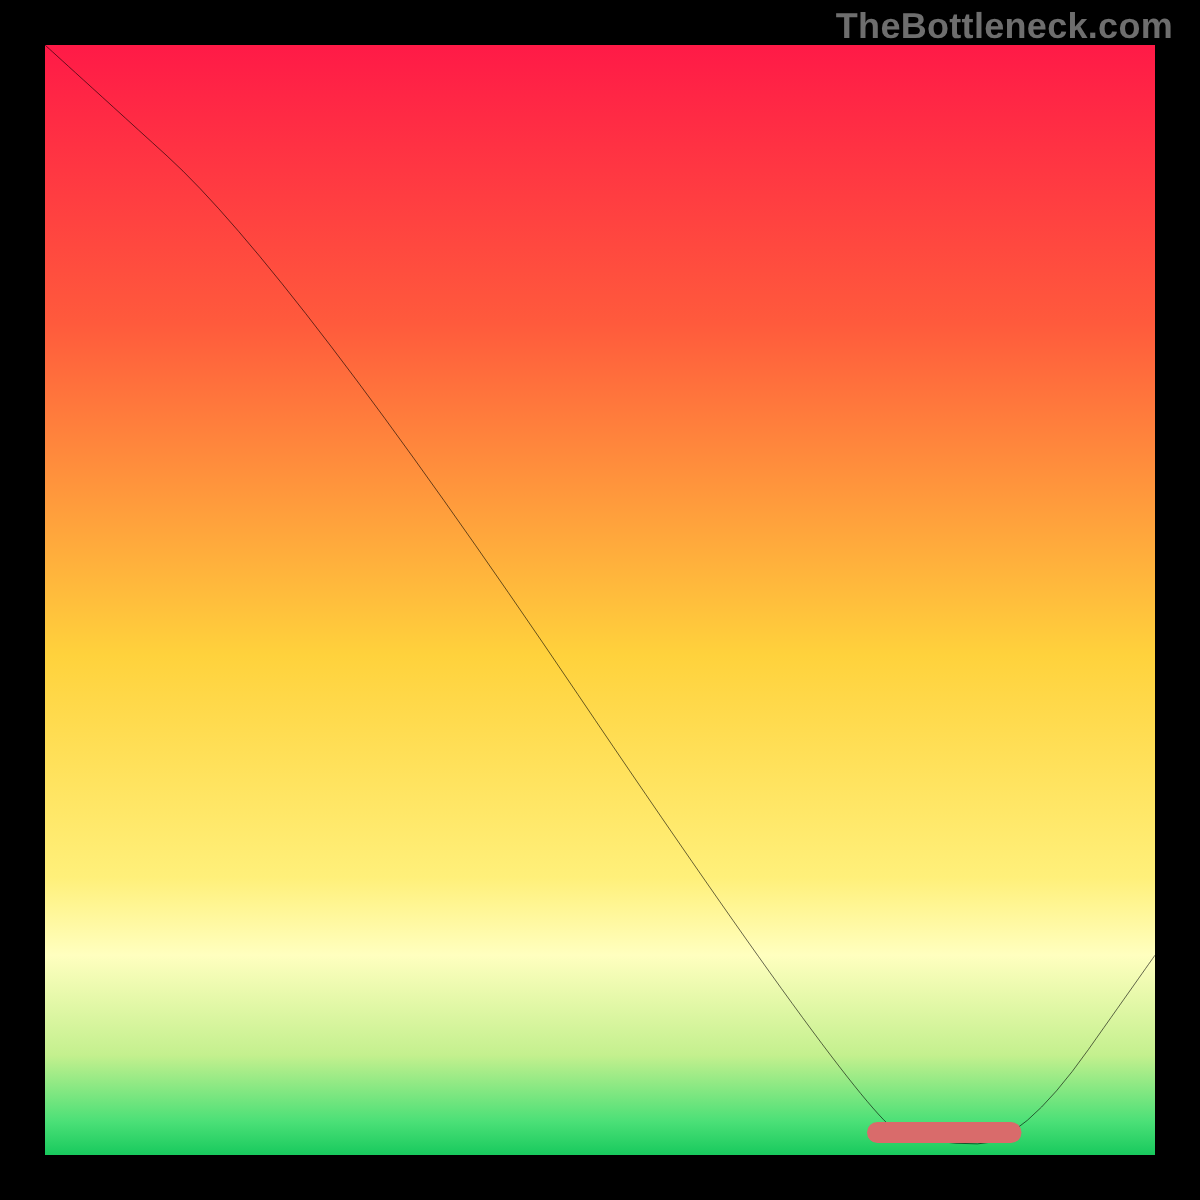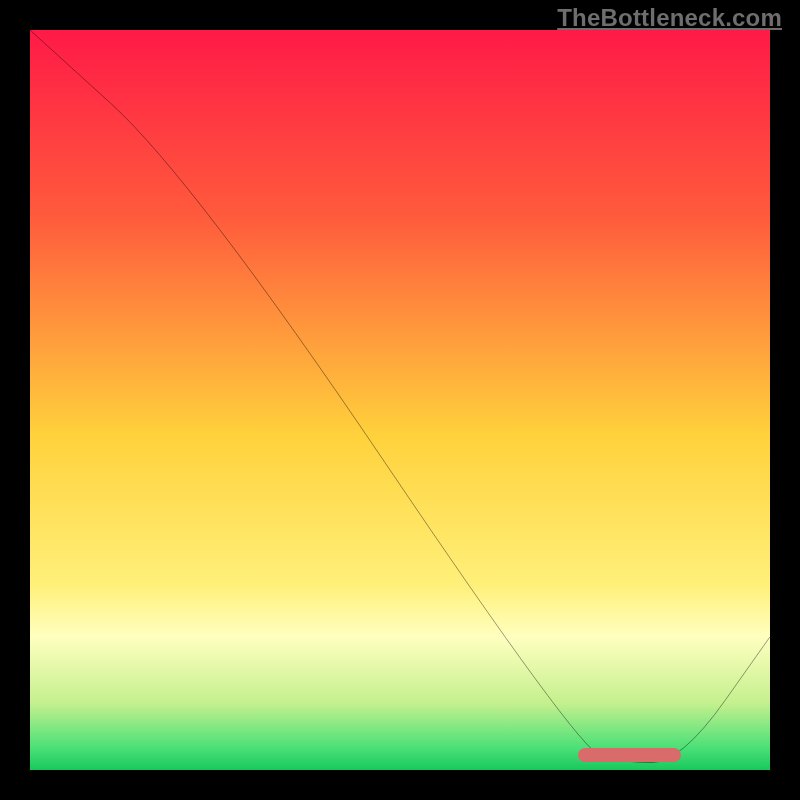--- a/index.html
+++ b/index.html
@@ -42,21 +42,20 @@
     background: #d96b6b;
   }
   .watermark {
     position: absolute;
     top: 4px;
     right: 18px;
     font-weight: bold;
     font-size: 24px;
     color: #6e6e6e;
     letter-spacing: 0.2px;
-    text-decoration: underline;
   }
 </style>
 </head>
 <body>
 
 <div class="frame">
 
   <div class="plot-area">
 
     <svg class="gradient" viewBox="0 0 100 100" preserveAspectRatio="none">

